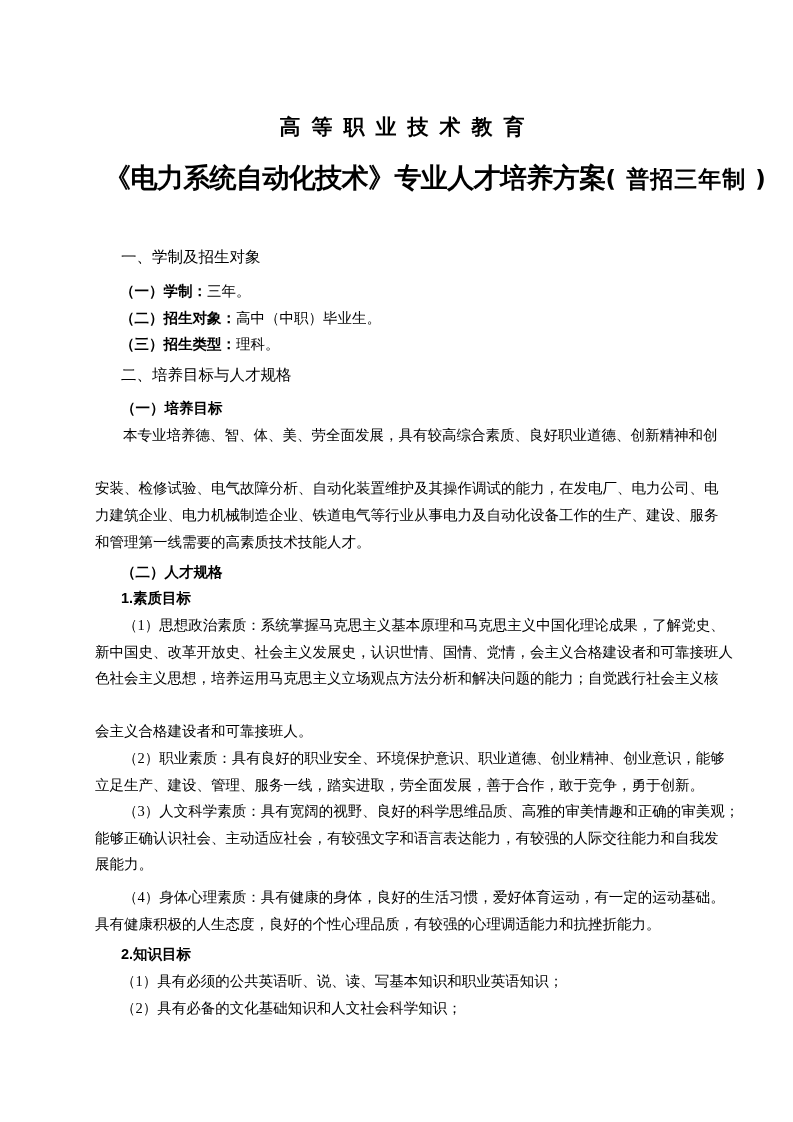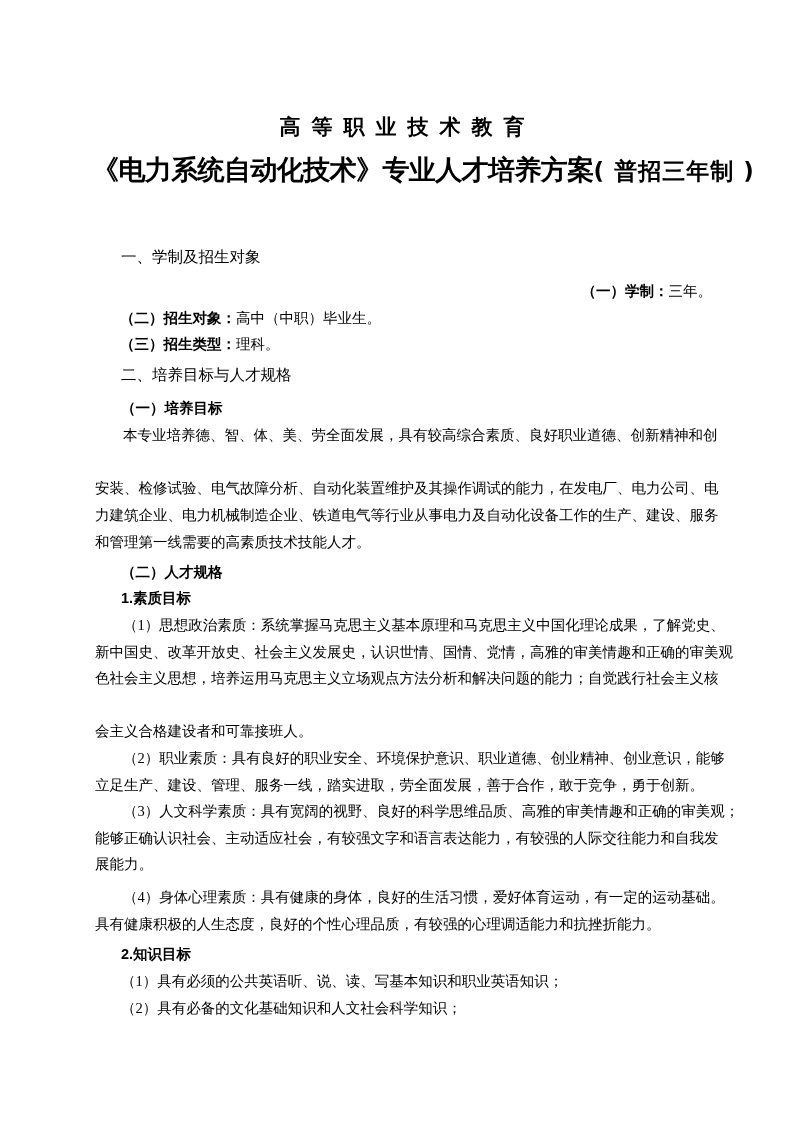--- a/index.html
+++ b/index.html
@@ -4,23 +4,23 @@
 <style>
   html, body { margin: 0; padding: 0; background: #ffffff; }
   body { width: 793px; height: 1122px; position: relative; overflow: hidden; color: #000; }
   .page { position: absolute; left: 0; top: 0; width: 793px; height: 1122px; background: #fff; }
   .title1 {
     position: absolute; left: 0; width: 793px; top: 113px; text-align: center;
     font-family: "DejaVu Sans", sans-serif; font-weight: bold; font-size: 21px;
     letter-spacing: 11px; line-height: 28px; padding-left: 22px; box-sizing: border-box;
   }
   .title2 {
-    position: absolute; left: 92px; width: 620px; top: 156px; text-align: left;
+    position: absolute; left: 104px; width: 620px; top: 156px; text-align: left;
     font-family: "Liberation Serif", serif; font-weight: bold; font-size: 27px;
-    line-height: 28px; white-space: nowrap; letter-spacing: -0.6px;
+    line-height: 44px; white-space: nowrap; letter-spacing: -0.6px;
   }
   .title2 .light { font-family: "DejaVu Sans", sans-serif; font-weight: bold; font-size: 23px; letter-spacing: 1px; }
   .line {
     position: absolute; left: 95px; width: 604px;
     font-family: "Liberation Serif", "DejaVu Serif", serif; font-size: 14.5px;
     line-height: 26.5px; white-space: nowrap;
   }
   .b { font-weight: bold; font-family: "Liberation Sans", "DejaVu Sans", sans-serif; }
   .h1 { font-family: "Liberation Sans", "DejaVu Sans", sans-serif; font-size: 15.5px; }
   .indent { left: 123px; width: 576px; }
@@ -32,38 +32,38 @@
 
 <div class="page">
 
   <div class="title1">高等职业技术教育</div>
 
   <div class="title2"><span>《电力系统自动化技术》专业人才培养方案</span><span class="light">( 普招三年制 )</span></div>
 
 
   <div class="line h1" style="top:244px; left:121px;">一、学制及招生对象</div>
 
-  <div class="line" style="top:278px; left:108px;text-align:right;"><span class="b">（一）学制：</span><span>三年。</span></div>
+  <div class="line" style="top:278px; left:120px;"><span class="b">（一）学制：</span><span>三年。</span></div>
   <div class="line" style="top:305px; left:120px;"><span class="b">（二）招生对象：</span><span>高中（中职）毕业生。</span></div>
   <div class="line" style="top:331px; left:120px;"><span class="b">（三）招生类型：</span><span>理科。</span></div>
 
   <div class="line h1" style="top:362px; left:121px;">二、培养目标与人才规格</div>
 
   <div class="line b" style="top:395px; left:121px;">（一）培养目标</div>
 
   <div class="line indent just" style="top:422px;">本专业培养德、智、体、美、劳全面发展，具有较高综合素质、良好职业道德、创新精神和创</div>
   <div class="line just" style="top:475px;">安装、检修试验、电气故障分析、自动化装置维护及其操作调试的能力，在发电厂、电力公司、电</div>
   <div class="line just" style="top:502px;">力建筑企业、电力机械制造企业、铁道电气等行业从事电力及自动化设备工作的生产、建设、服务</div>
   <div class="line" style="top:529px;">和管理第一线需要的高素质技术技能人才。</div>
 
   <div class="line b" style="top:559px; left:121px;">（二）人才规格</div>
   <div class="line b" style="top:585px; left:121px;">1.素质目标</div>
 
   <div class="line indent just" style="top:612px;">（1）思想政治素质：系统掌握马克思主义基本原理和马克思主义中国化理论成果，了解党史、</div>
-  <div class="line just" style="top:639px;">新中国史、改革开放史、社会主义发展史，认识世情、国情、党情，高雅的审美情趣和正确的审美观</div>
+  <div class="line just" style="top:639px;">新中国史、改革开放史、社会主义发展史，认识世情、国情、党情，会主义合格建设者和可靠接班人</div>
   <div class="line just" style="top:665px;">色社会主义思想，培养运用马克思主义立场观点方法分析和解决问题的能力；自觉践行社会主义核</div>
   <div class="line" style="top:718px;">会主义合格建设者和可靠接班人。</div>
 
   <div class="line indent just" style="top:745px;">（2）职业素质：具有良好的职业安全、环境保护意识、职业道德、创业精神、创业意识，能够</div>
   <div class="line" style="top:772px;">立足生产、建设、管理、服务一线，踏实进取，劳全面发展，善于合作，敢于竞争，勇于创新。</div>
 
   <div class="line indent just" style="top:798px;">（3）人文科学素质：具有宽阔的视野、良好的科学思维品质、高雅的审美情趣和正确的审美观；</div>
   <div class="line just" style="top:825px;">能够正确认识社会、主动适应社会，有较强文字和语言表达能力，有较强的人际交往能力和自我发</div>
   <div class="line" style="top:851px;">展能力。</div>
 

